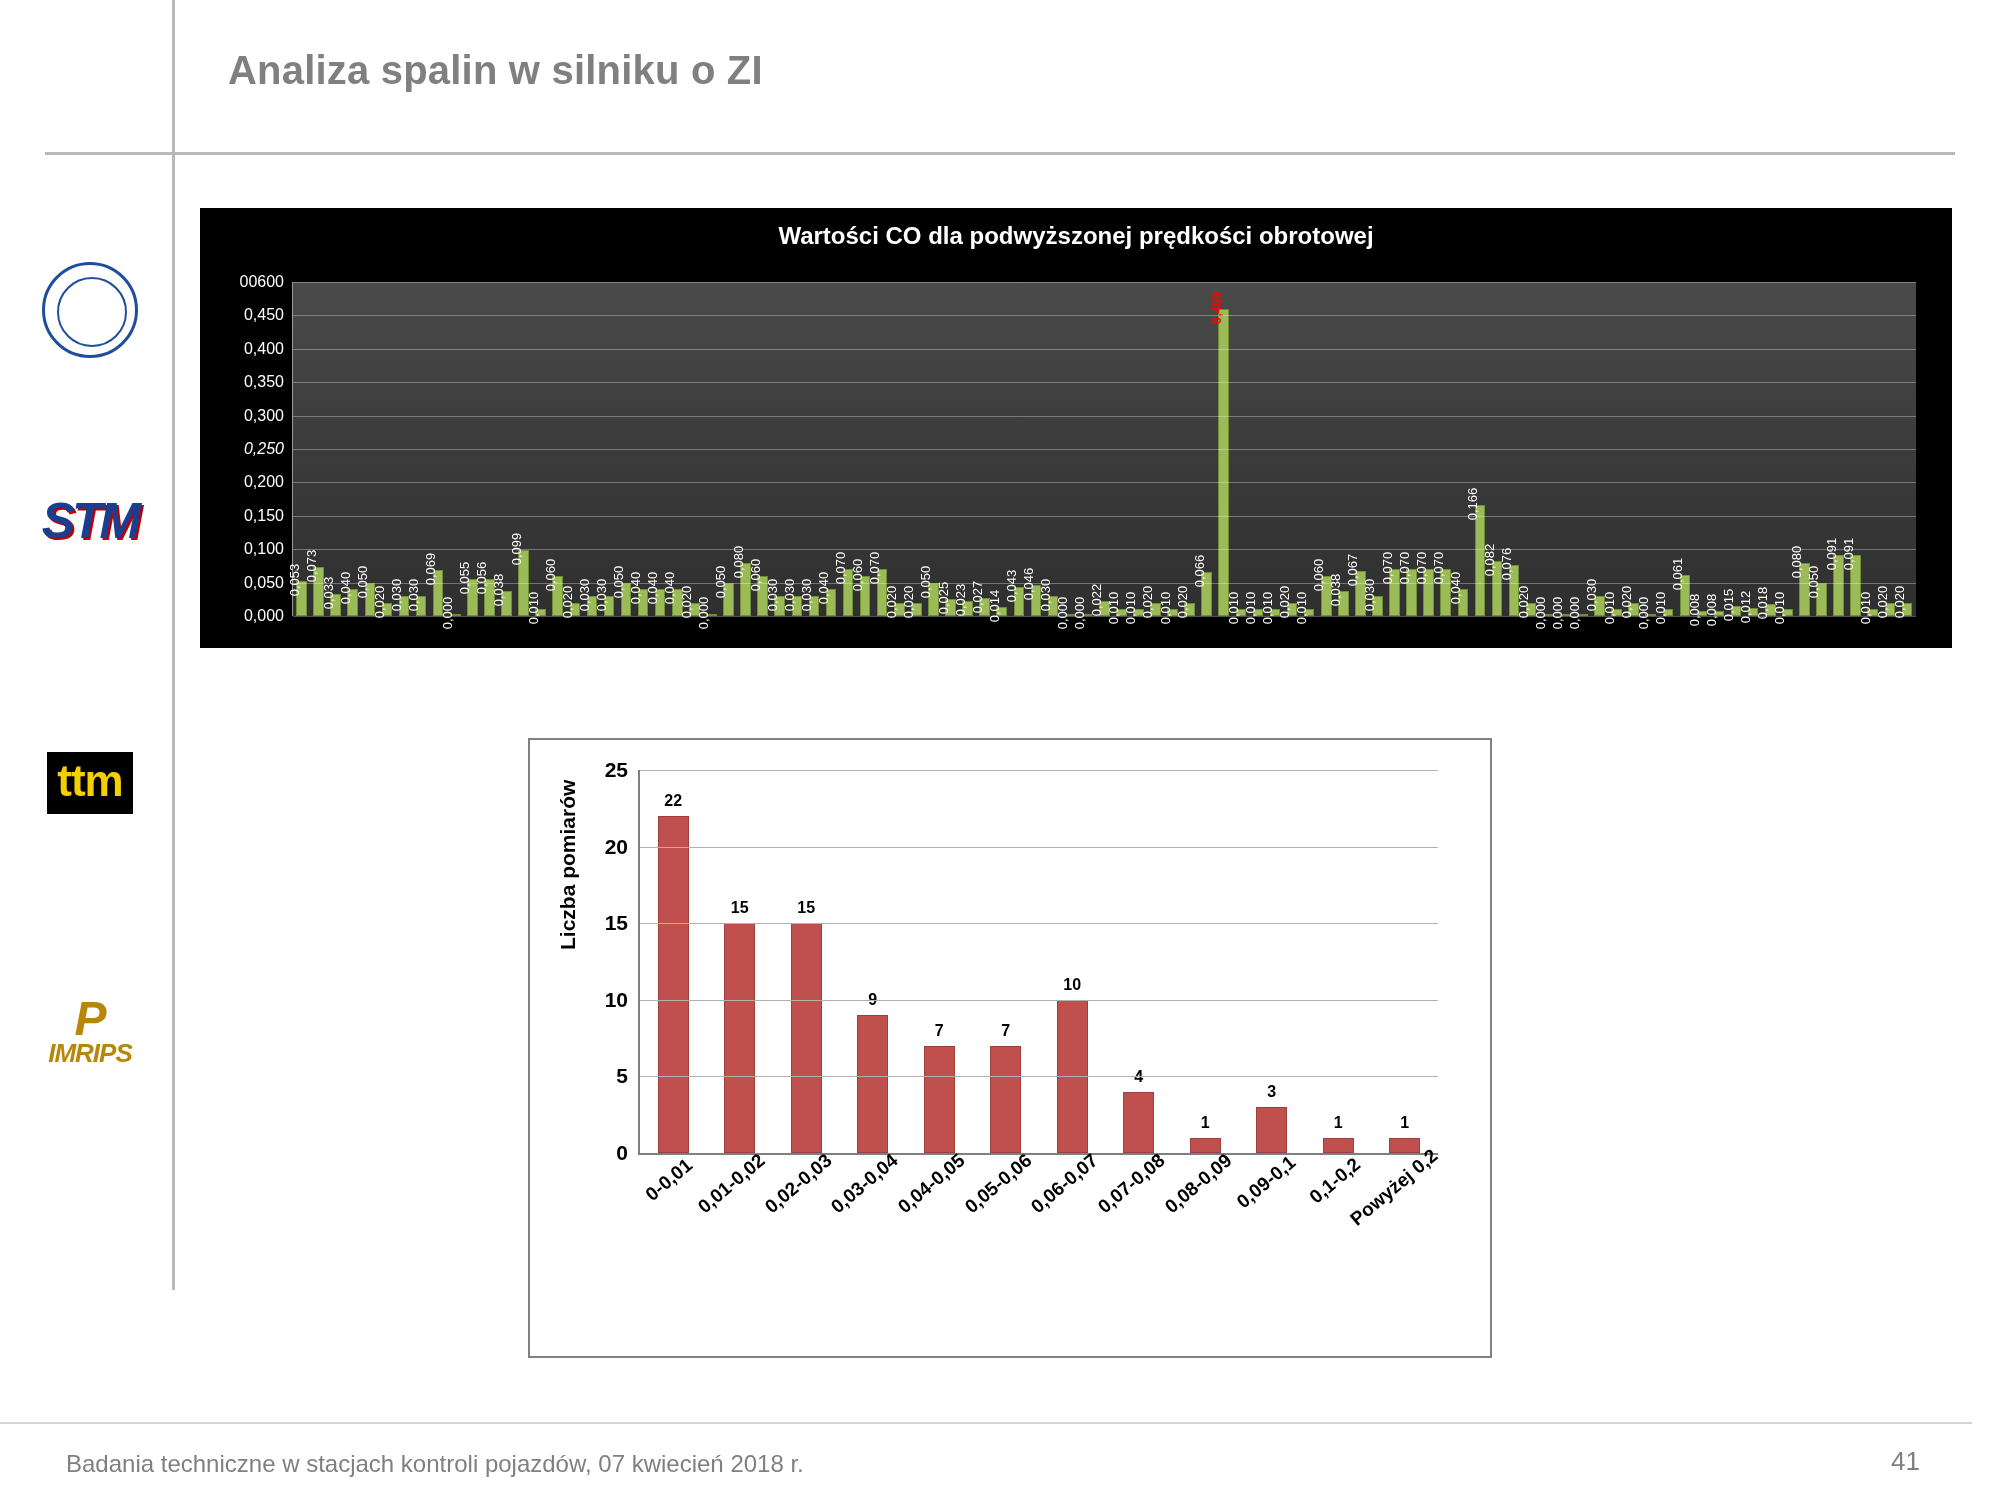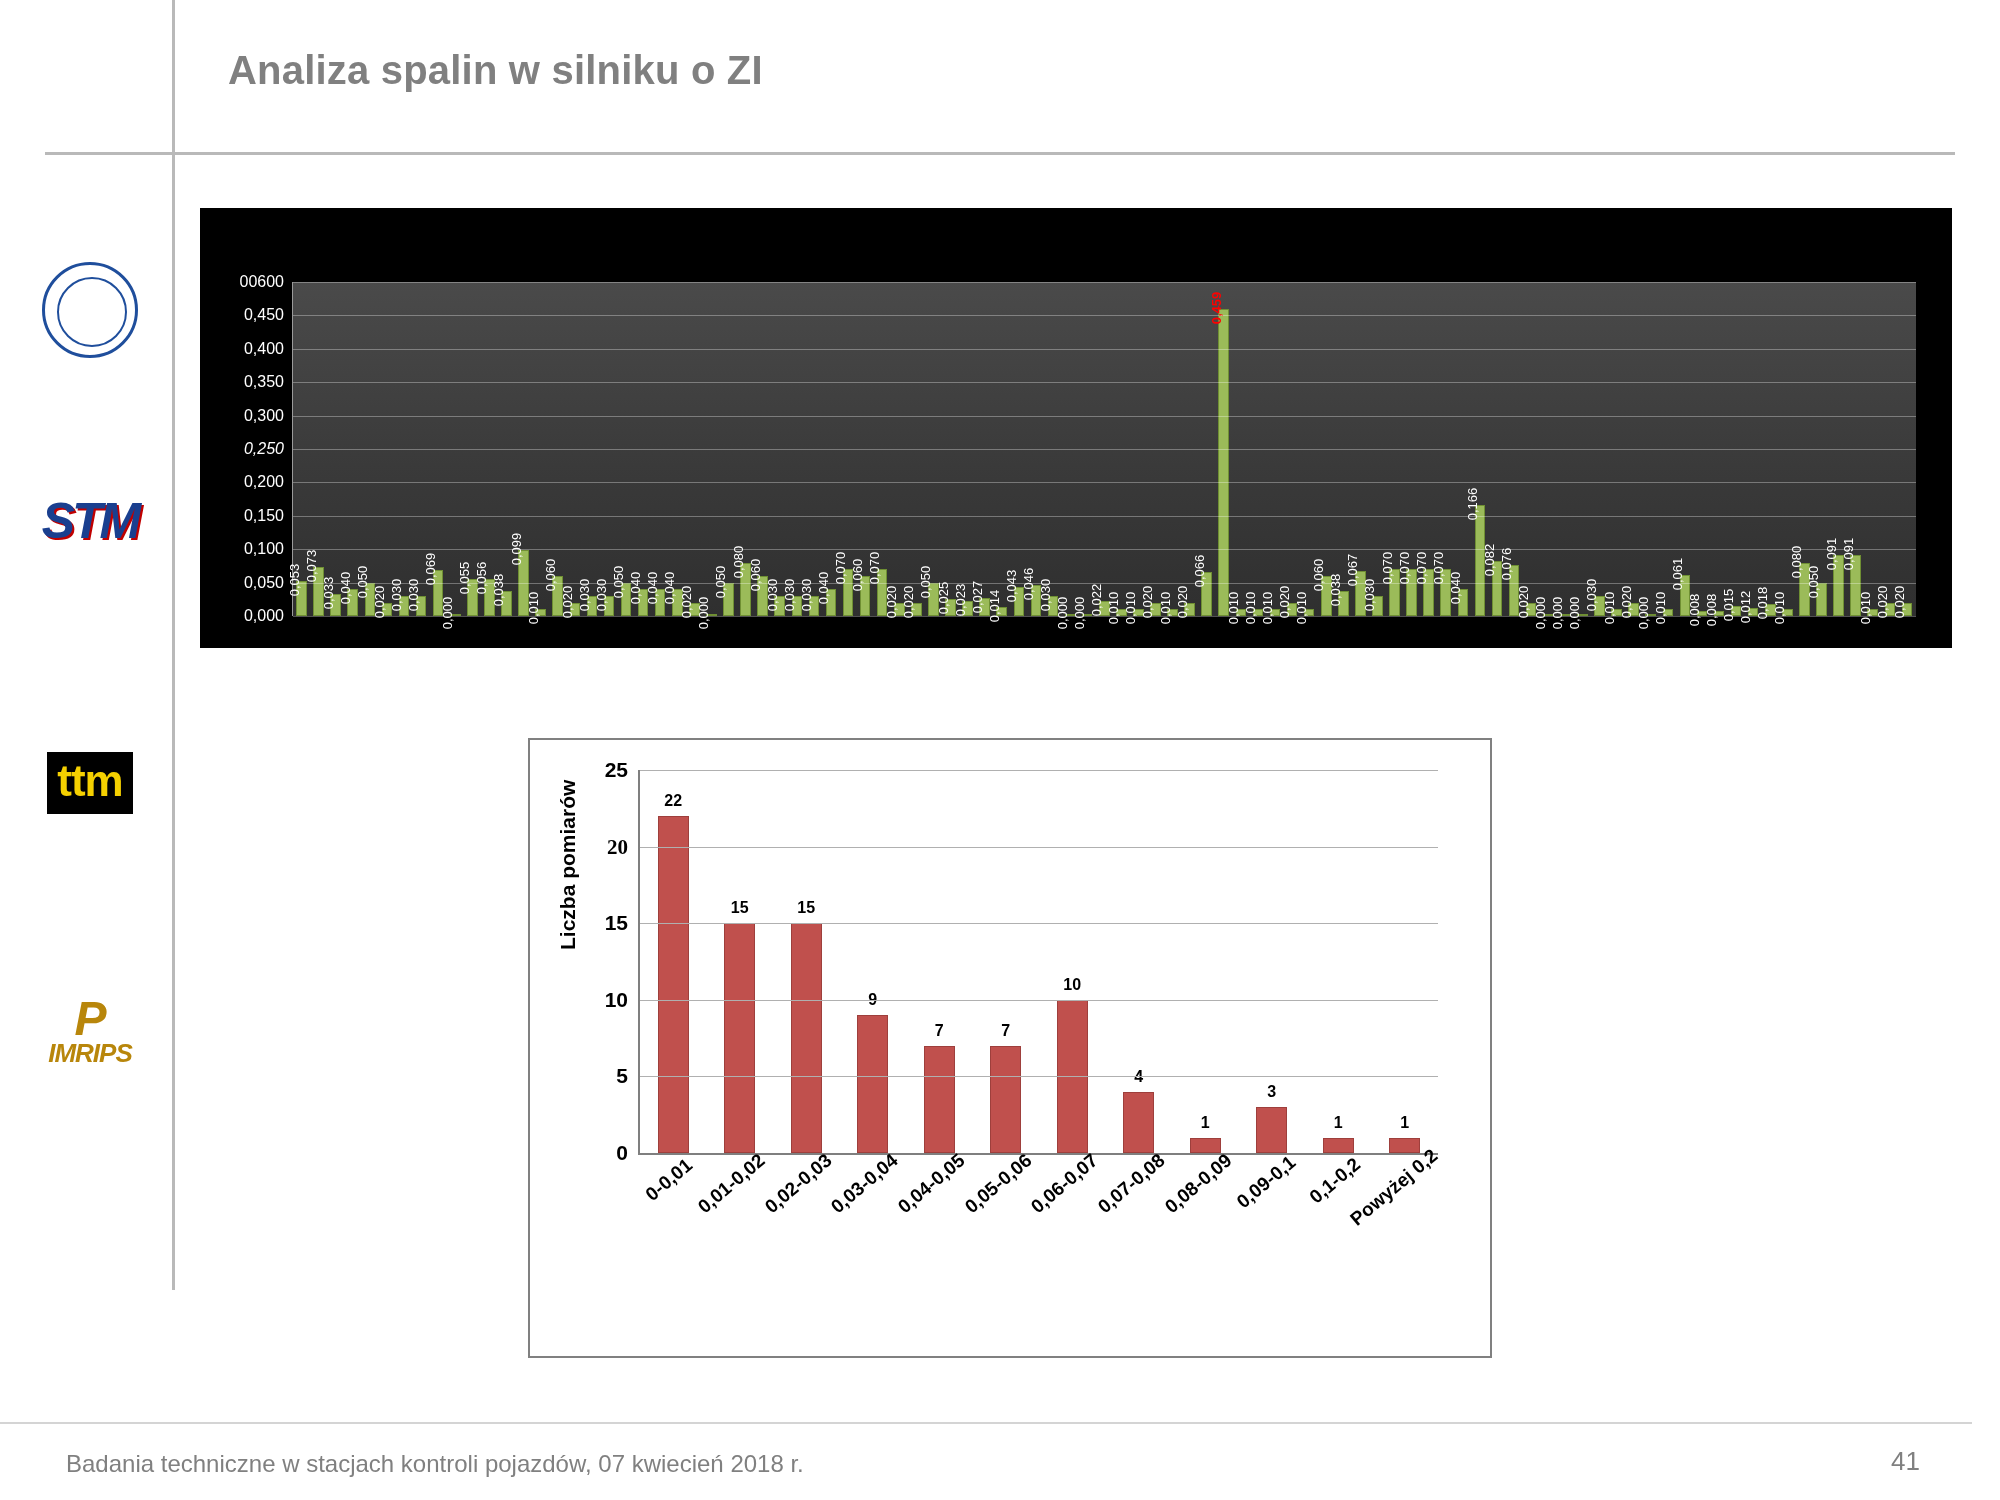--- a/index.html
+++ b/index.html
@@ -280,20 +280,21 @@
     <span class="ttm-box">ttm</span>
   </div>
   <div class="logo logo-pim">
     <div class="pim-text">
       <span class="pim-big">P</span>
       <span>IMRIPS</span>
     </div>
   </div>
 
   <div class="chart-top">
+    <div class="ct-title">Wartości CO dla podwyższonej prędkości obrotowej</div>
     <div class="ct-plot" id="ct-plot">
       <div class="ct-bars" id="ct-bars">
           <div class="ct-barcell">
             <div class="ct-bar" style="height: 10.6%;">
               <div class="ct-val">0,053</div>
             </div>
           </div>
           <div class="ct-barcell">
             <div class="ct-bar" style="height: 14.6%;">
               <div class="ct-val">0,073</div>
@@ -841,21 +842,21 @@
             <div class="cb-val" style="bottom: calc(4% + 6px);">1</div>
           </div>
           <div class="cb-cell">
             <div class="cb-bar" style="height: 4%;"></div>
             <div class="cb-val" style="bottom: calc(4% + 6px);">1</div>
           </div>
         </div>
     <div class="cb-grid" style="top: 0%;"></div>
         <div class="cb-ytick" style="top: 0%;">25</div>
         <div class="cb-grid" style="top: 20%;"></div>
-        <div class="cb-ytick" style="top: 20%; font-family: Liberation Serif, serif;">20</div>
+        <div class="cb-ytick" style="top: 20%;">20</div>
         <div class="cb-grid" style="top: 40%;"></div>
         <div class="cb-ytick" style="top: 40%;">15</div>
         <div class="cb-grid" style="top: 60%;"></div>
         <div class="cb-ytick" style="top: 60%;">10</div>
         <div class="cb-grid" style="top: 80%;"></div>
         <div class="cb-ytick" style="top: 80%;">5</div>
         <div class="cb-ytick" style="top: 100%;">0</div>
       </div>
     <div class="cb-xlabels" id="cb-xlabels">
         <div class="cb-xcell">

